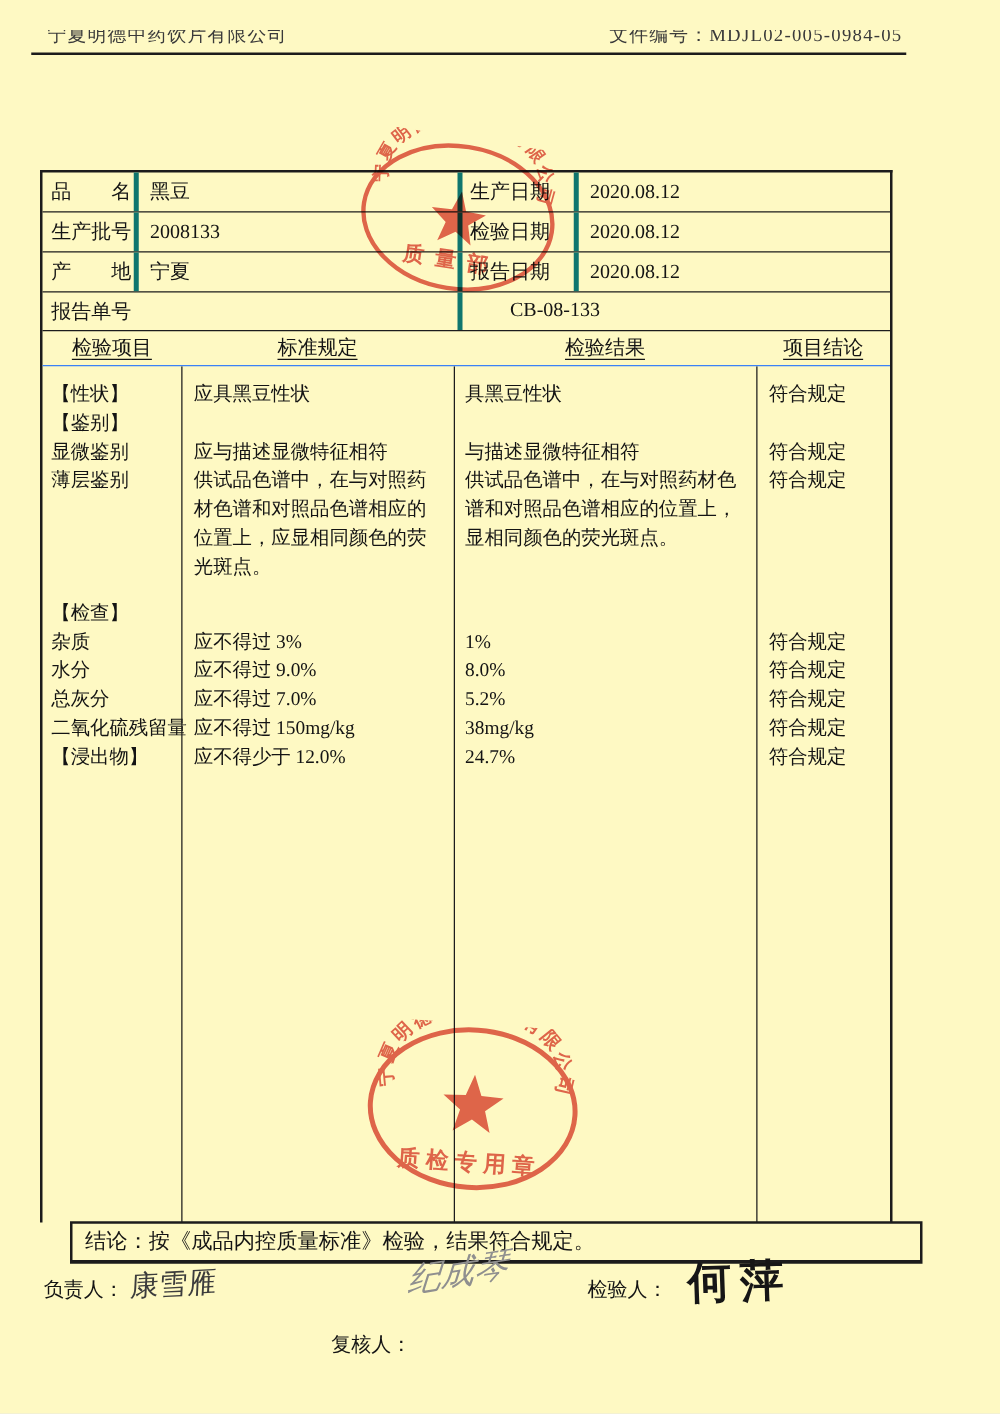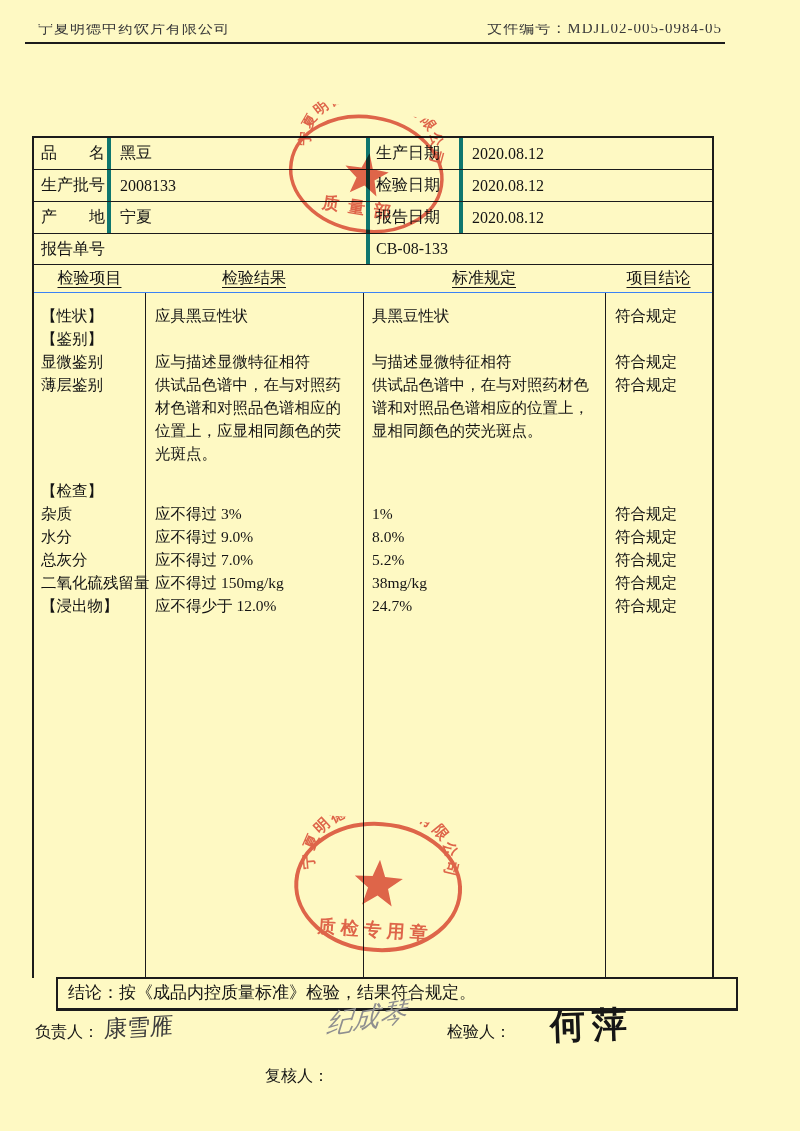--- a/index.html
+++ b/index.html
@@ -19,21 +19,21 @@
     position:absolute; left:0; top:80px; width:716px; text-align:center;
     font-size:29px; font-weight:bold; letter-spacing:3px;
   }
   
   .frame {
     position:absolute; left:32px; top:136px; width:682px; height:842px;
     border:2px solid #1c1c1c; border-bottom:none; box-sizing:border-box;
     display:flex; flex-direction:column;
   }
   .irow { display:grid; grid-template-columns:77px 259px 93px 249px; height:31px; border-bottom:1px solid #1c1c1c; flex:none; }
-  .irow-report { display:grid; grid-template-columns:336px 342px; height:30px; border-bottom:1px solid #1c1c1c; flex:none; }
+  .irow-report { display:grid; grid-template-columns:336px 342px; height:30px; border-bottom:1px solid #1c1c1c; flex:none;gap:32px; }
   .icell { display:flex; align-items:center; font-size:16px; overflow:hidden; white-space:nowrap; }
   .icell.lab { padding-left:7px; }
   .icell.val { padding-left:9px; }
   .icell.lab2 { padding-left:6px; }
   .icell.br { border-right:4px solid #0f766e; }
   .hrow { display:grid; grid-template-columns:111px 218px 242px 107px; height:27px; border-bottom:1px solid #3b82f6; flex:none; }
   .hcell { display:flex; align-items:center; justify-content:center; font-size:16px; }
   .hcell span { text-decoration:underline; text-underline-offset:4px; }
   .rbody { position:relative; flex:1 1 auto; overflow:hidden; padding-top:11px; box-sizing:border-box; }
   .vline { position:absolute; top:0; bottom:0; width:1px; background:#1c1c1c; }
@@ -98,24 +98,24 @@
     <div class="irow-report">
       <div class="icell lab br">报告单号</div>
       <div class="icell lab2">CB-08-133</div>
     </div>
 
     <div class="hrow">
       <div class="hcell">
           <span>检验项目</span>
         </div>
       <div class="hcell">
+          <span>标准规定</span>
+        </div>
+      <div class="hcell">
           <span>检验结果</span>
-        </div>
-      <div class="hcell">
-          <span>标准规定</span>
         </div>
       <div class="hcell">
           <span>项目结论</span>
         </div>
     </div>
 
     <div class="rbody">
       <div class="vline" style="left:111px"></div>
       <div class="vline" style="left:329px"></div>
       <div class="vline" style="left:571px"></div>
@@ -185,21 +185,21 @@
       </div>
     </div>
   </div>
 
   <div class="conclusion">结论：按《成品内控质量标准》检验，结果符合规定。</div>
 
   <div class="sig-label" style="left:35px;  top:1022px;">负责人：</div>
   <div class="sig-name sig-resp">康雪雁</div>
   <div class="sig-label" style="left:265px; top:1066px;">复核人：</div>
   <div class="sig-name sig-review">纪成琴</div>
-  <div class="sig-label" style="left:447px; top:1022px;">检验人：</div>
+  <div class="sig-label" style="left:470px; top:1022px;">检验人：</div>
   <div class="sig-name sig-insp">何萍</div>
 
   <svg class="stamp stamp-top" width="170" height="132" viewBox="0 0 170 132">
     <ellipse cx="85" cy="64" rx="76" ry="57" fill="none" stroke="#d8453c" stroke-width="3.5"></ellipse>
     <path id="arcTop" d="M 26.7,48.6 A 62,45 0 1 1 143.3,48.6" fill="none"></path>
     <text font-size="14" fill="#d8453c" letter-spacing="2">
       <textPath href="#arcTop" startOffset="50%" text-anchor="middle">宁夏明德中药饮片有限公司</textPath>
     </text>
     <path fill="#d8453c" transform="translate(85,66)" d="M 0,-23 L 5.7,-7.8 L 21.9,-7.1 L 9.1,3 L 13.5,18.6 L 0,9.6 L -13.5,18.6 L -9.1,3 L -21.9,-7.1 L -5.7,-7.8 Z"></path>
     <text x="85" y="104" font-size="17" fill="#d8453c" text-anchor="middle" letter-spacing="9">质量部</text>

